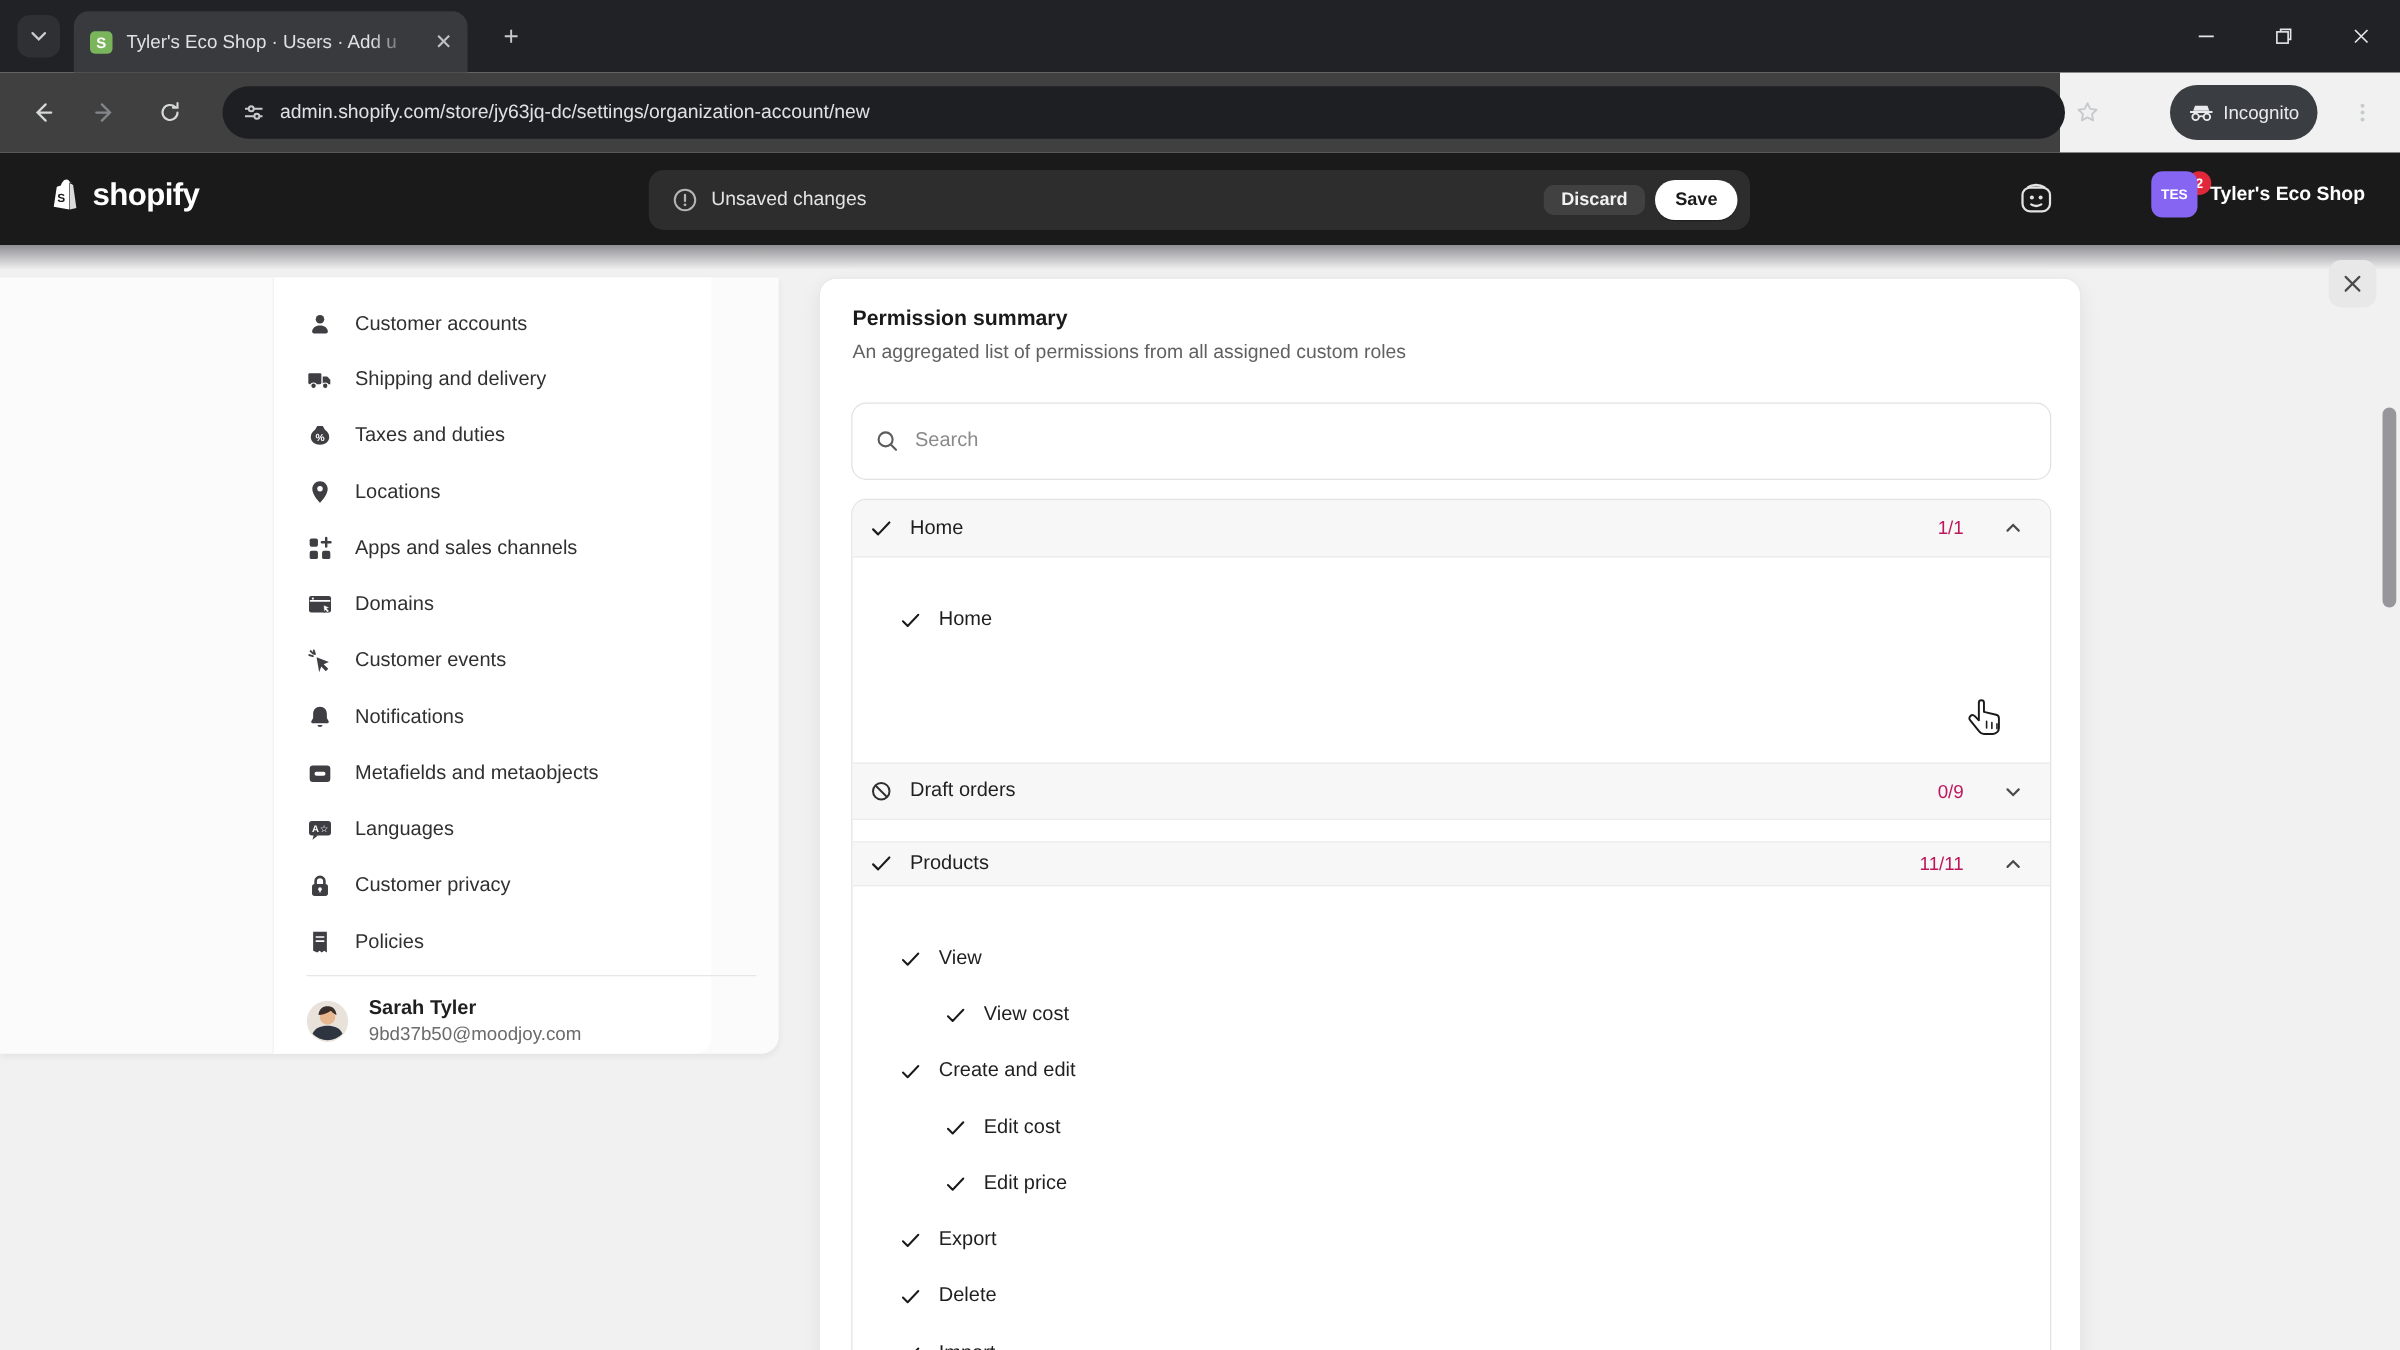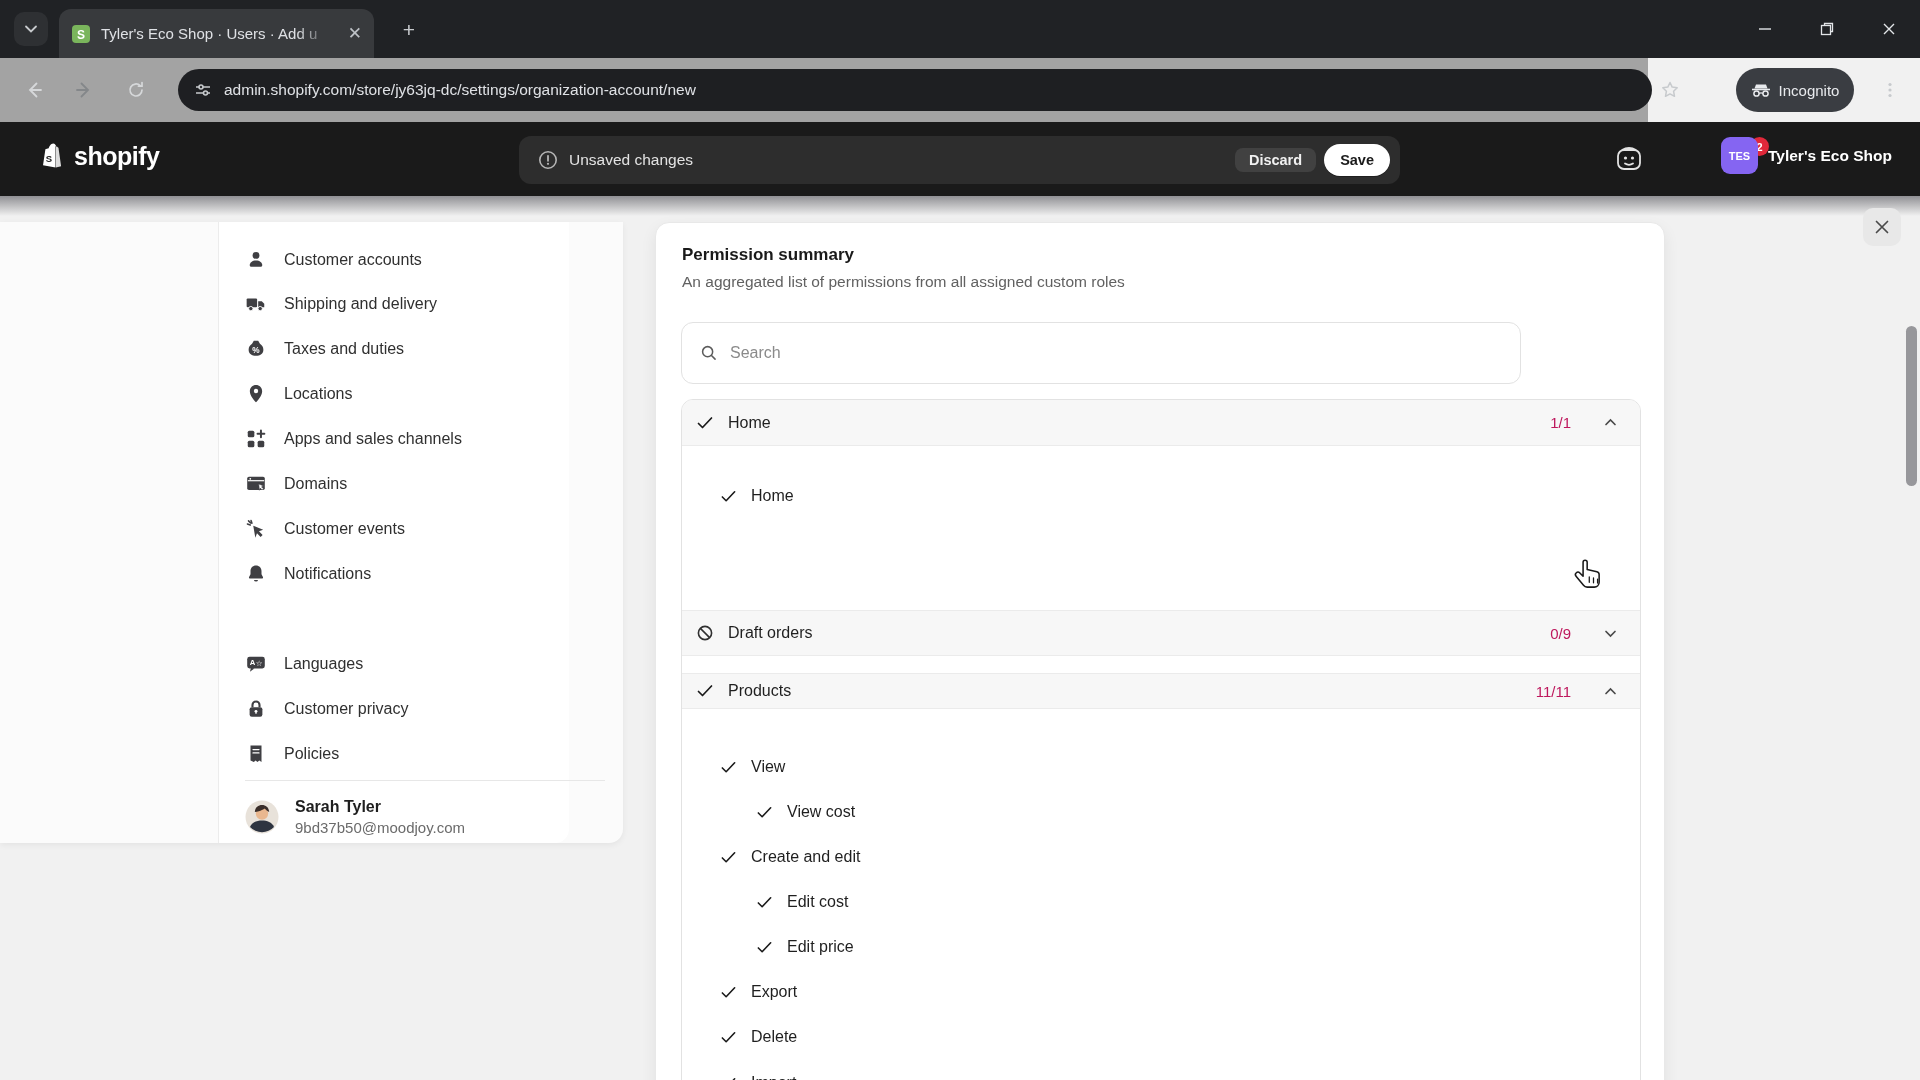--- a/index.html
+++ b/index.html
@@ -14,21 +14,21 @@
                 -webkit-mask-image:linear-gradient(90deg,#000 85%,transparent); }
   .chrome-glyph { color:#bdc1c6; font-size:17px; line-height:1; }
   #tab-search-btn { position:absolute; left:14px; top:12px; width:34px; height:34px; border-radius:10px;
                     background:#2e3033; display:flex; align-items:center; justify-content:center;
                     color:#c7cacd; font-size:14px; }
   #newtab-btn { position:absolute; left:395px; top:16px; width:28px; height:28px; border-radius:50%;
                 display:flex; align-items:center; justify-content:center; color:#c7cacd; font-size:21px; }
   #win-controls { position:absolute; right:0; top:0; height:58px; display:flex; align-items:center; }
   .winbtn { width:62px; height:58px; display:flex; align-items:center; justify-content:center; color:#e3e6e9; }
 
-  #toolbar { position:absolute; left:0; top:58px; width:1648px; height:64px; background:#a3a3a3; }
+  #toolbar { position:absolute; left:0; top:58px; width:1648px; height:64px; background:#404040; }
   .navbtn { position:absolute; top:14px; width:36px; height:36px; border-radius:50%;
             display:flex; align-items:center; justify-content:center; font-size:19px; color:#d6d8da; }
   #omnibox { position:absolute; left:178px; top:11px; width:1474px; height:42px; border-radius:21px;
              background:#1e1f22; display:flex; align-items:center; padding:0 16px; gap:12px; }
   #omnibox .url { color:#dfe1e5; font-size:15.5px; }
   #incog-pill { position:absolute; left:1736px; top:10px; width:118px; height:44px; border-radius:22px;
                 background:#3a3d42; display:flex; align-items:center; justify-content:center; gap:8px;
                 color:#e8eaed; font-size:15px; }
 
   
@@ -68,21 +68,21 @@
   #sb-divider { position:absolute; left:26px; top:558px; width:360px; height:1px; background:#e7e7e7; }
   #sb-user { position:absolute; left:26px; top:576px; display:flex; gap:16px; align-items:center; }
   #sb-user .uname { color:#1f1f1f; font-size:16px; font-weight:600; }
   #sb-user .umail { color:#6b6b6b; font-size:15px; margin-top:3px; }
 
   #panel { position:absolute; left:655px; top:26px; width:1010px; height:880px; background:#fff;
            border:1px solid #e8e8e8; border-radius:14px 14px 0 0;
            box-shadow:0 6px 16px rgba(0,0,0,.07); overflow:hidden; }
   #panel-title { position:absolute; left:26px; top:22px; color:#1a1a1a; font-size:17px; font-weight:700; }
   #panel-sub { position:absolute; left:26px; top:50px; color:#616161; font-size:15.5px; }
-  #searchbox { position:absolute; left:25px; top:99px; width:840px; height:62px; border:1px solid #e2e2e2;
+  #searchbox { position:absolute; left:25px; top:99px; width:960px; height:62px; border:1px solid #e2e2e2;
                border-radius:12px; display:flex; align-items:center; padding:0 18px; gap:12px; background:#fff; }
   #searchbox input { border:none; outline:none; font-size:16px; color:#1a1a1a; width:860px;
                      font-family:"Liberation Sans",sans-serif; background:transparent; }
   #searchbox input::placeholder { color:#8a8a8a; }
 
   #permlist { position:absolute; left:25px; top:176px; width:960px; height:704px;
               border:1px solid #e2e2e2; border-radius:12px 12px 0 0; background:#fff; overflow:hidden; }
   .sec-head { position:absolute; left:0; width:958px; background:#f7f7f7;
               border-top:1px solid #ebebeb; border-bottom:1px solid #ebebeb;
               display:flex; align-items:center; padding:0 22px 0 14px; gap:14px; }
@@ -292,20 +292,27 @@
           </svg>
         <span class="lbl">Customer events</span>
       </div>
       <div class="sb-item" style="top:330px;">
         <svg class="sb-ico" viewBox="0 0 20 20">
             <path d="M10 2.2c-3 0-5 2.2-5 5.2v2.9L3.7 12.7c-.3.6.1 1.4.8 1.4h11c.7 0 1.1-.8.8-1.4L15 10.3V7.4c0-3-2-5.2-5-5.2z" fill="#3f3f43"></path>
             <path d="M8.1 15.4a1.95 1.95 0 003.8 0z" fill="#3f3f43"></path>
           </svg>
         <span class="lbl">Notifications</span>
       </div>
+      <div class="sb-item" style="top:375px;">
+        <svg class="sb-ico" viewBox="0 0 20 20">
+            <rect x="2.5" y="4" width="15" height="12" rx="2.4" fill="#3f3f43"></rect>
+            <rect x="6" y="8.6" width="8" height="2.8" rx="1.4" fill="#ffffff"></rect>
+          </svg>
+        <span class="lbl">Metafields and metaobjects</span>
+      </div>
       <div class="sb-item" style="top:420px;">
         <svg class="sb-ico" viewBox="0 0 20 20">
             <rect x="2" y="3.5" width="16" height="10.5" rx="2.2" fill="#3f3f43"></rect>
             <path d="M5.5 13.5L4.5 17l4-3z" fill="#3f3f43"></path>
             <text x="6.8" y="11.3" font-size="7" font-weight="bold" fill="#ffffff" text-anchor="middle" font-family="Liberation Sans,sans-serif">A</text>
             <text x="13" y="11.6" font-size="7" fill="#ffffff" text-anchor="middle" font-family="Liberation Sans,sans-serif">☆</text>
           </svg>
         <span class="lbl">Languages</span>
       </div>
       <div class="sb-item" style="top:465px;">

